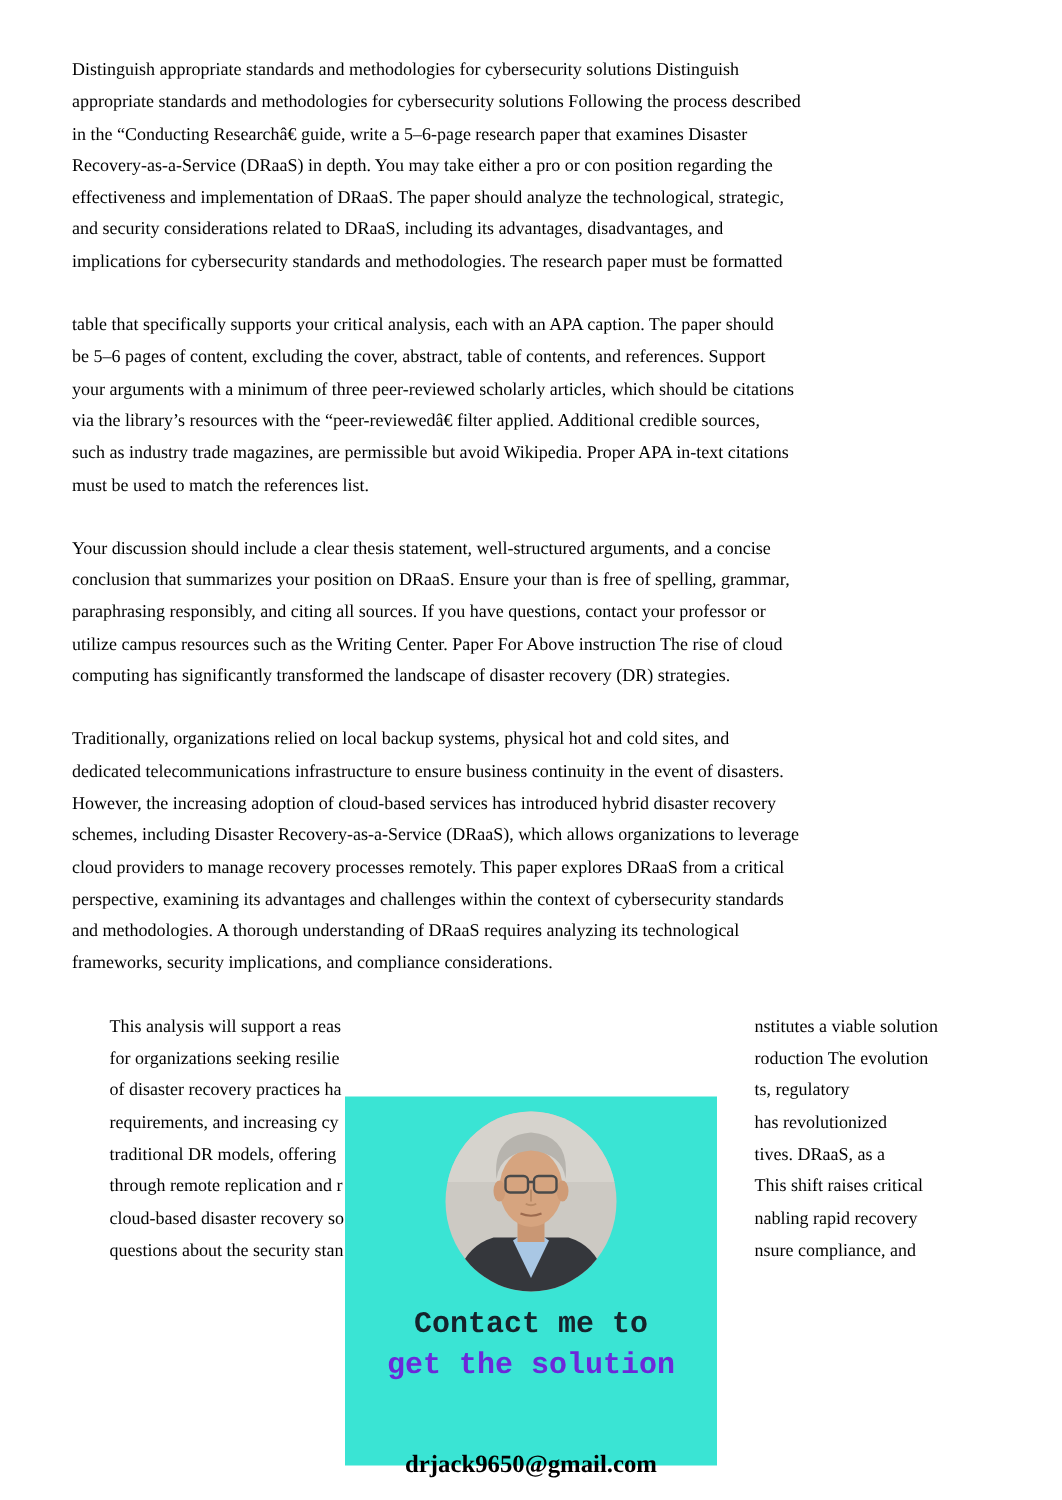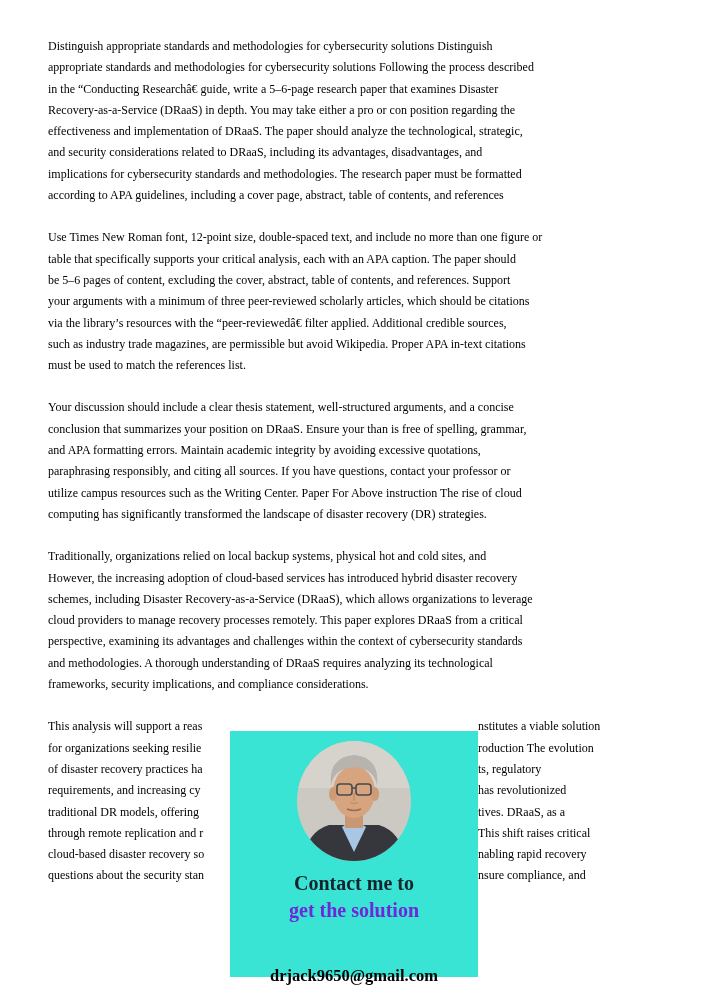--- a/index.html
+++ b/index.html
@@ -25,20 +25,21 @@
   .para {
     margin: 0 0 21px 0;
   }
   .line {
     height: 21.3px;
     line-height: 21.3px;
     white-space: nowrap;
   }
   .line.split {
     position: relative;
+    margin-left: 25px;
   }
   .frag-right {
     position: absolute;
     left: 430px;
     top: 0;
     white-space: nowrap;
   }
   .overlay {
     position: absolute;
     left: 230px;
@@ -51,21 +52,21 @@
     align-items: center;
     box-sizing: border-box;
   }
   .avatar-wrap {
     margin-top: 9px;
     width: 118px;
     height: 122px;
     flex: 0 0 auto;
   }
   .contact-line {
-    font-family: Liberation Serif, serif;
+    font-family: Liberation Mono, monospace;
     font-weight: 700;
     font-size: 20px;
     line-height: 27px;
     text-align: center;
   }
   .contact-line-first {
     margin-top: 8px;
   }
   .contact-email {
     font-family: "Liberation Serif", serif;
@@ -84,44 +85,42 @@
   <div class="content">
 
     <div class="para">
       <div class="line">Distinguish appropriate standards and methodologies for cybersecurity solutions Distinguish</div>
       <div class="line">appropriate standards and methodologies for cybersecurity solutions Following the process described</div>
       <div class="line">in the “Conducting Researchâ€ guide, write a 5–6-page research paper that examines Disaster</div>
       <div class="line">Recovery-as-a-Service (DRaaS) in depth. You may take either a pro or con position regarding the</div>
       <div class="line">effectiveness and implementation of DRaaS. The paper should analyze the technological, strategic,</div>
       <div class="line">and security considerations related to DRaaS, including its advantages, disadvantages, and</div>
       <div class="line">implications for cybersecurity standards and methodologies. The research paper must be formatted</div>
-      <div class="line">according to APA guidelines, including a cover page, abstract, table of contents, and references</div>
     </div>
 
     <div class="para">
-      <div class="line">Use Times New Roman font, 12-point size, double-spaced text, and include no more than one figure or</div>
       <div class="line">table that specifically supports your critical analysis, each with an APA caption. The paper should</div>
       <div class="line">be 5–6 pages of content, excluding the cover, abstract, table of contents, and references. Support</div>
       <div class="line">your arguments with a minimum of three peer-reviewed scholarly articles, which should be citations</div>
       <div class="line">via the library’s resources with the “peer-reviewedâ€ filter applied. Additional credible sources,</div>
       <div class="line">such as industry trade magazines, are permissible but avoid Wikipedia. Proper APA in-text citations</div>
       <div class="line">must be used to match the references list.</div>
     </div>
 
     <div class="para">
       <div class="line">Your discussion should include a clear thesis statement, well-structured arguments, and a concise</div>
       <div class="line">conclusion that summarizes your position on DRaaS. Ensure your than is free of spelling, grammar,</div>
-      <div class="line">and APA formatting errors. Maintain academic integrity by avoiding excessive quotations,</div>
       <div class="line">paraphrasing responsibly, and citing all sources. If you have questions, contact your professor or</div>
       <div class="line">utilize campus resources such as the Writing Center. Paper For Above instruction The rise of cloud</div>
       <div class="line">computing has significantly transformed the landscape of disaster recovery (DR) strategies.</div>
     </div>
 
     <div class="para">
       <div class="line">Traditionally, organizations relied on local backup systems, physical hot and cold sites, and</div>
+      <div class="line">dedicated telecommunications infrastructure to ensure business continuity in the event of disasters.</div>
       <div class="line">However, the increasing adoption of cloud-based services has introduced hybrid disaster recovery</div>
       <div class="line">schemes, including Disaster Recovery-as-a-Service (DRaaS), which allows organizations to leverage</div>
       <div class="line">cloud providers to manage recovery processes remotely. This paper explores DRaaS from a critical</div>
       <div class="line">perspective, examining its advantages and challenges within the context of cybersecurity standards</div>
       <div class="line">and methodologies. A thorough understanding of DRaaS requires analyzing its technological</div>
       <div class="line">frameworks, security implications, and compliance considerations.</div>
     </div>
 
     <div class="para">
       <div class="line split">

